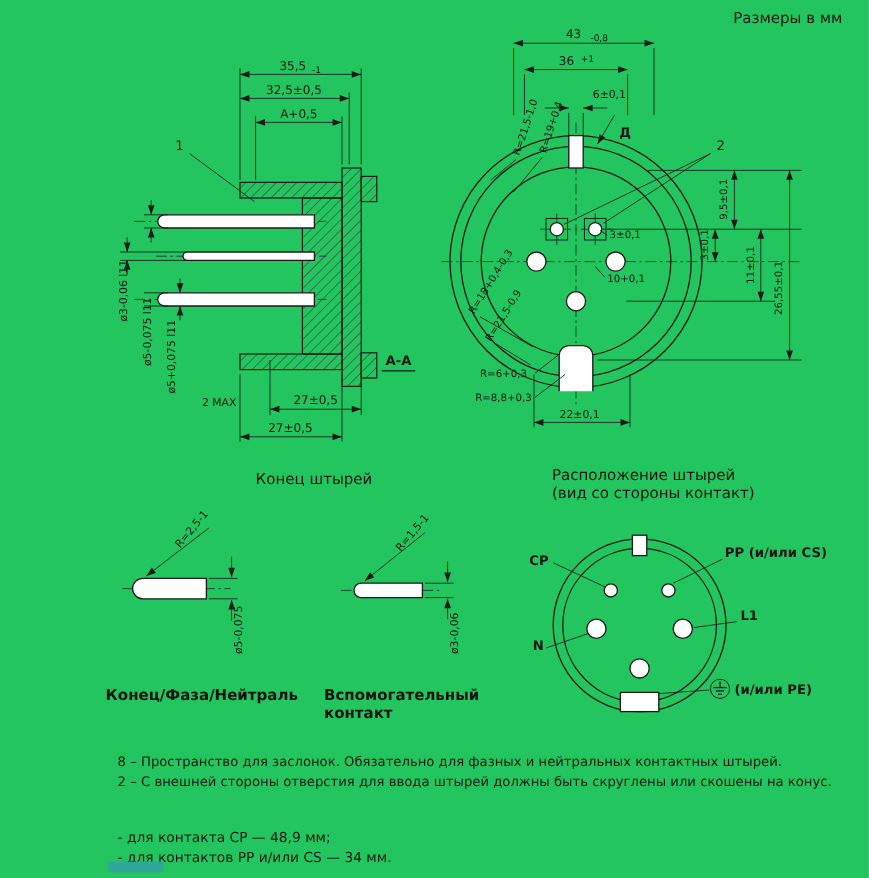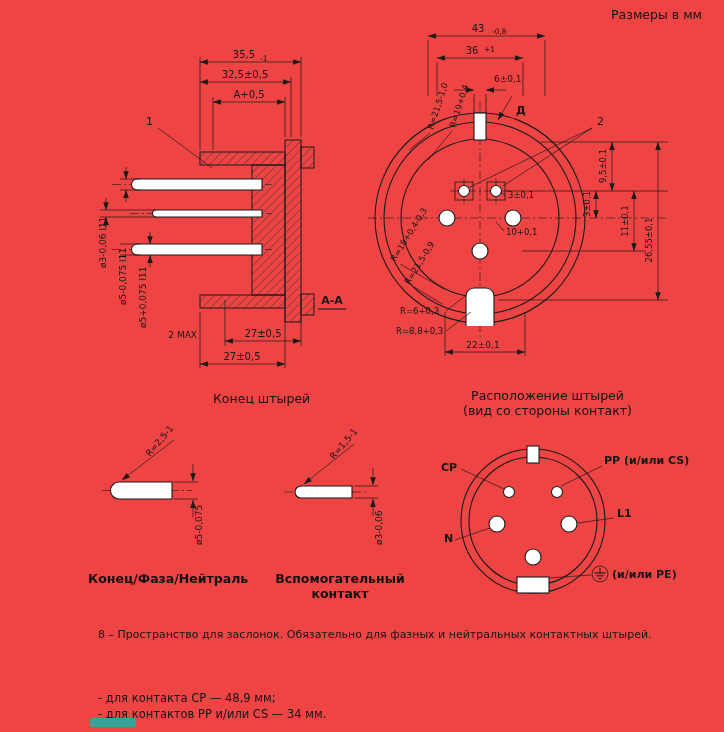--- a/index.html
+++ b/index.html
@@ -1,24 +1,24 @@
 <!DOCTYPE html>
 <html><head>
 <meta charset="utf-8">
 <style>
   *{margin:0;padding:0;box-sizing:border-box}
   body{background:#d9d9d9;font-family:"DejaVu Sans",sans-serif}
-  .page{position:relative;width:724px;height:732px;background:#ef4444;overflow:hidden;color:#141414;margin:0 auto}
+  .page{position:relative;width:724px;height:732px;background:#22c55e;overflow:hidden;color:#141414;margin:0 auto}
   .abs{position:absolute}
   .cap{font-size:12.5px;color:#141414}
   .lbl{font-size:12.5px;font-weight:bold;color:#111}
   .note{font-size:11px;color:#161616}
   .spec{font-size:11.5px;color:#161616}
   .units{font-size:12.5px;color:#141414}
-  .center{text-align:center}
+  .center{text-align:left}
   svg.draw{position:absolute;left:0;top:0}
   svg text{font-family:"DejaVu Sans",sans-serif;fill:#161616}
   .t11{font-size:11px}
   .t11b{font-size:11px;font-weight:bold}
   .t10{font-size:10px}
   .t9{font-size:9px}
   .t8{font-size:8.5px}
   .t7{font-size:7.5px}
   .ln{stroke:#1b1b1b;stroke-width:1.1;fill:none}
   .lnw{stroke:#1b1b1b;stroke-width:1.1;fill:#ffffff}
@@ -264,18 +264,19 @@
     <div>(вид со стороны контакт)</div>
   </div>
 
   <div class="abs lbl" style="left:88px;top:571px">Конец/Фаза/Нейтраль</div>
   <div class="abs lbl center" style="left:270px;top:571px;width:140px">
     <div>Вспомогательный</div>
     <div>контакт</div>
   </div>
 
   <div class="abs note" style="left:98px;top:628px;width:600px">8 – Пространство для заслонок. Обязательно для фазных и нейтральных контактных штырей.</div>
+  <div class="abs note" style="left:98px;top:645px;width:600px">2 – С внешней стороны отверстия для ввода штырей должны быть скруглены или скошены на конус.</div>
 
   <div class="abs spec" style="left:98px;top:691px;width:600px">- для контакта CP — 48,9 мм;</div>
   <div class="abs spec" style="left:98px;top:707px;width:600px">- для контактов PP и/или CS — 34 мм.</div>
 
   <div class="abs artifact" style="left:90px;top:718px;width:46px;height:9px"></div>
 </div>
 
 </body></html>

